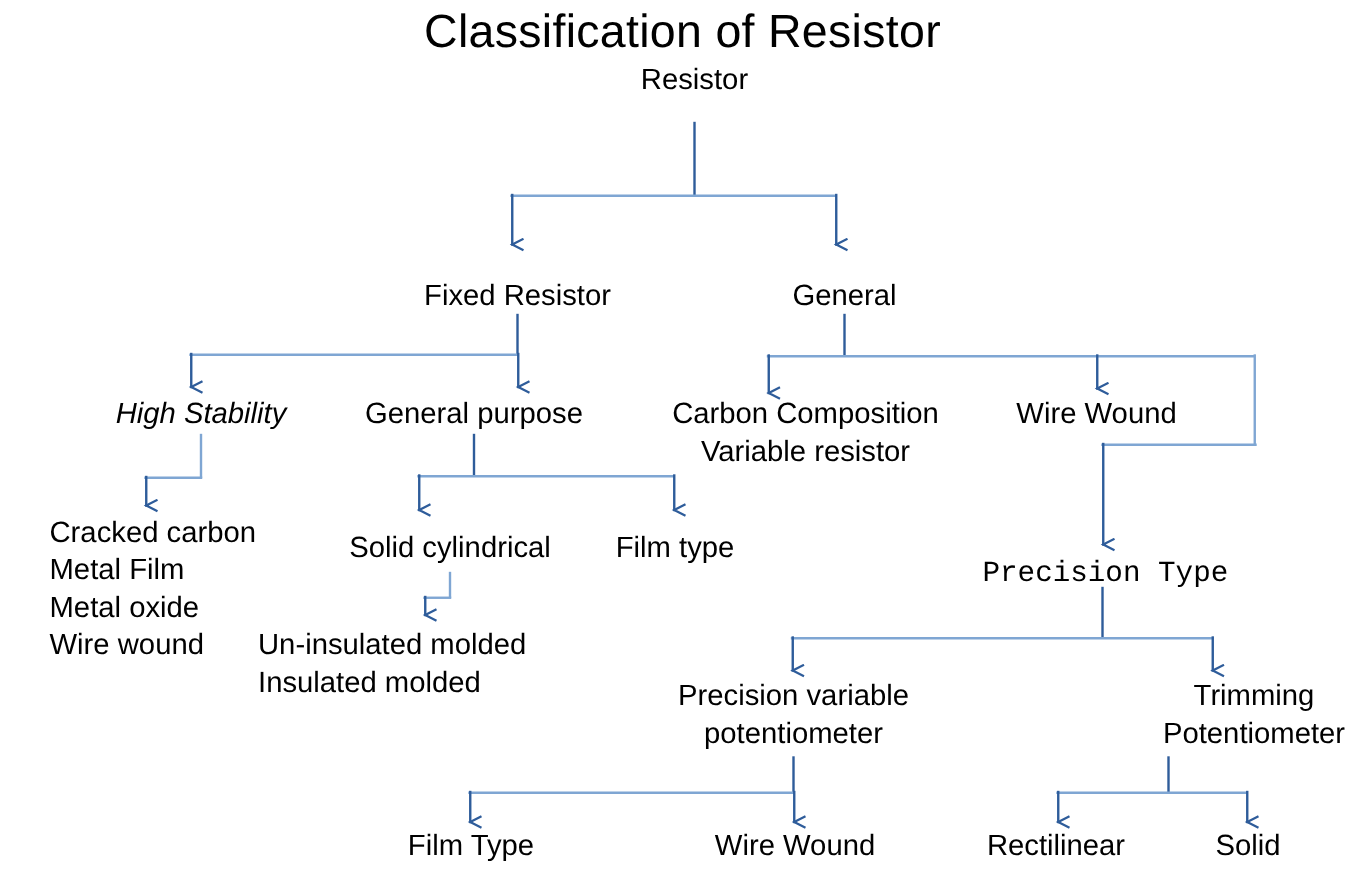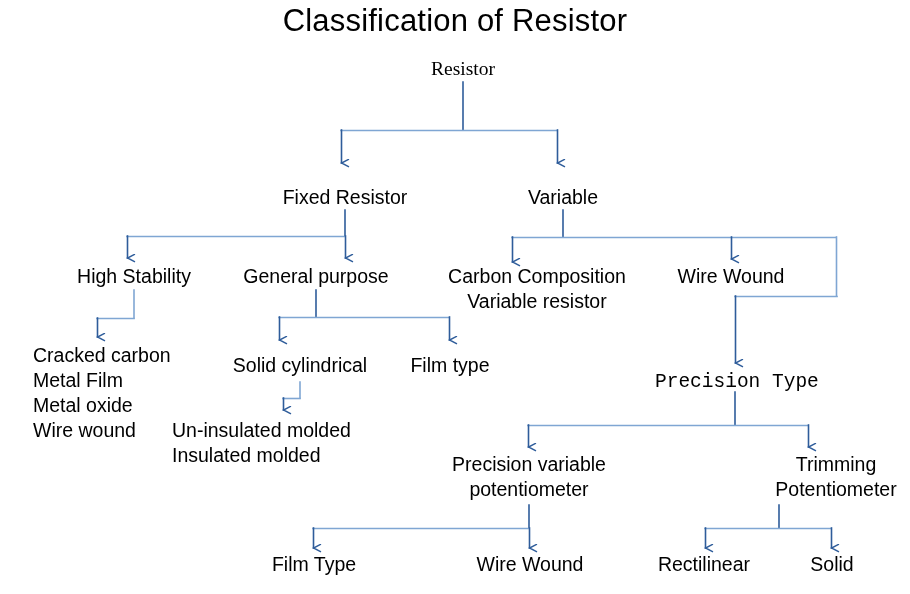--- a/index.html
+++ b/index.html
@@ -89,26 +89,26 @@
       <path d="M313.5,528 L313.5,548" stroke="#2E5C9A" marker-end="url(#ah-dark)"></path>
       <path d="M529.5,528 L529.5,548" stroke="#2E5C9A" marker-end="url(#ah-dark)"></path>
 
       <path d="M779,505 L779,528" stroke="#2E5C9A"></path>
       <path d="M705,528.5 L831,528.5" stroke="#7FA6D3"></path>
       <path d="M705.5,528 L705.5,548" stroke="#2E5C9A" marker-end="url(#ah-dark)"></path>
       <path d="M831.5,528 L831.5,548" stroke="#2E5C9A" marker-end="url(#ah-dark)"></path>
     </g>
   </svg>
 
-  <div class="node" style="left:383px;top:56px;width:160px;font-family:Liberation Serif, serif;">Resistor</div>
+  <div class="node" style="left:383px;top:41px;width:160px;">Resistor</div>
 
   <div class="node" style="left:265px;top:185px;width:160px;">Fixed Resistor</div>
-  <div class="node" style="left:483px;top:185px;width:160px;">Variable</div>
+  <div class="node" style="left:483px;top:185px;width:160px;">General</div>
 
-  <div class="node" style="left:54px;top:264px;width:160px;">High Stability</div>
+  <div class="node" style="left:54px;top:264px;width:160px;font-style:italic;">High Stability</div>
   <div class="node" style="left:226px;top:264px;width:180px;">General purpose</div>
   <div class="node multiline" style="left:432px;top:264px;width:210px;">Carbon Composition
 Variable resistor</div>
   <div class="node" style="left:661px;top:264px;width:140px;">Wire Wound</div>
 
   <div class="node multiline leftalign" style="left:33px;top:343px;width:200px;">Cracked carbon
 Metal Film
 Metal oxide
 Wire wound</div>
   <div class="node" style="left:205px;top:353px;width:190px;">Solid cylindrical</div>

